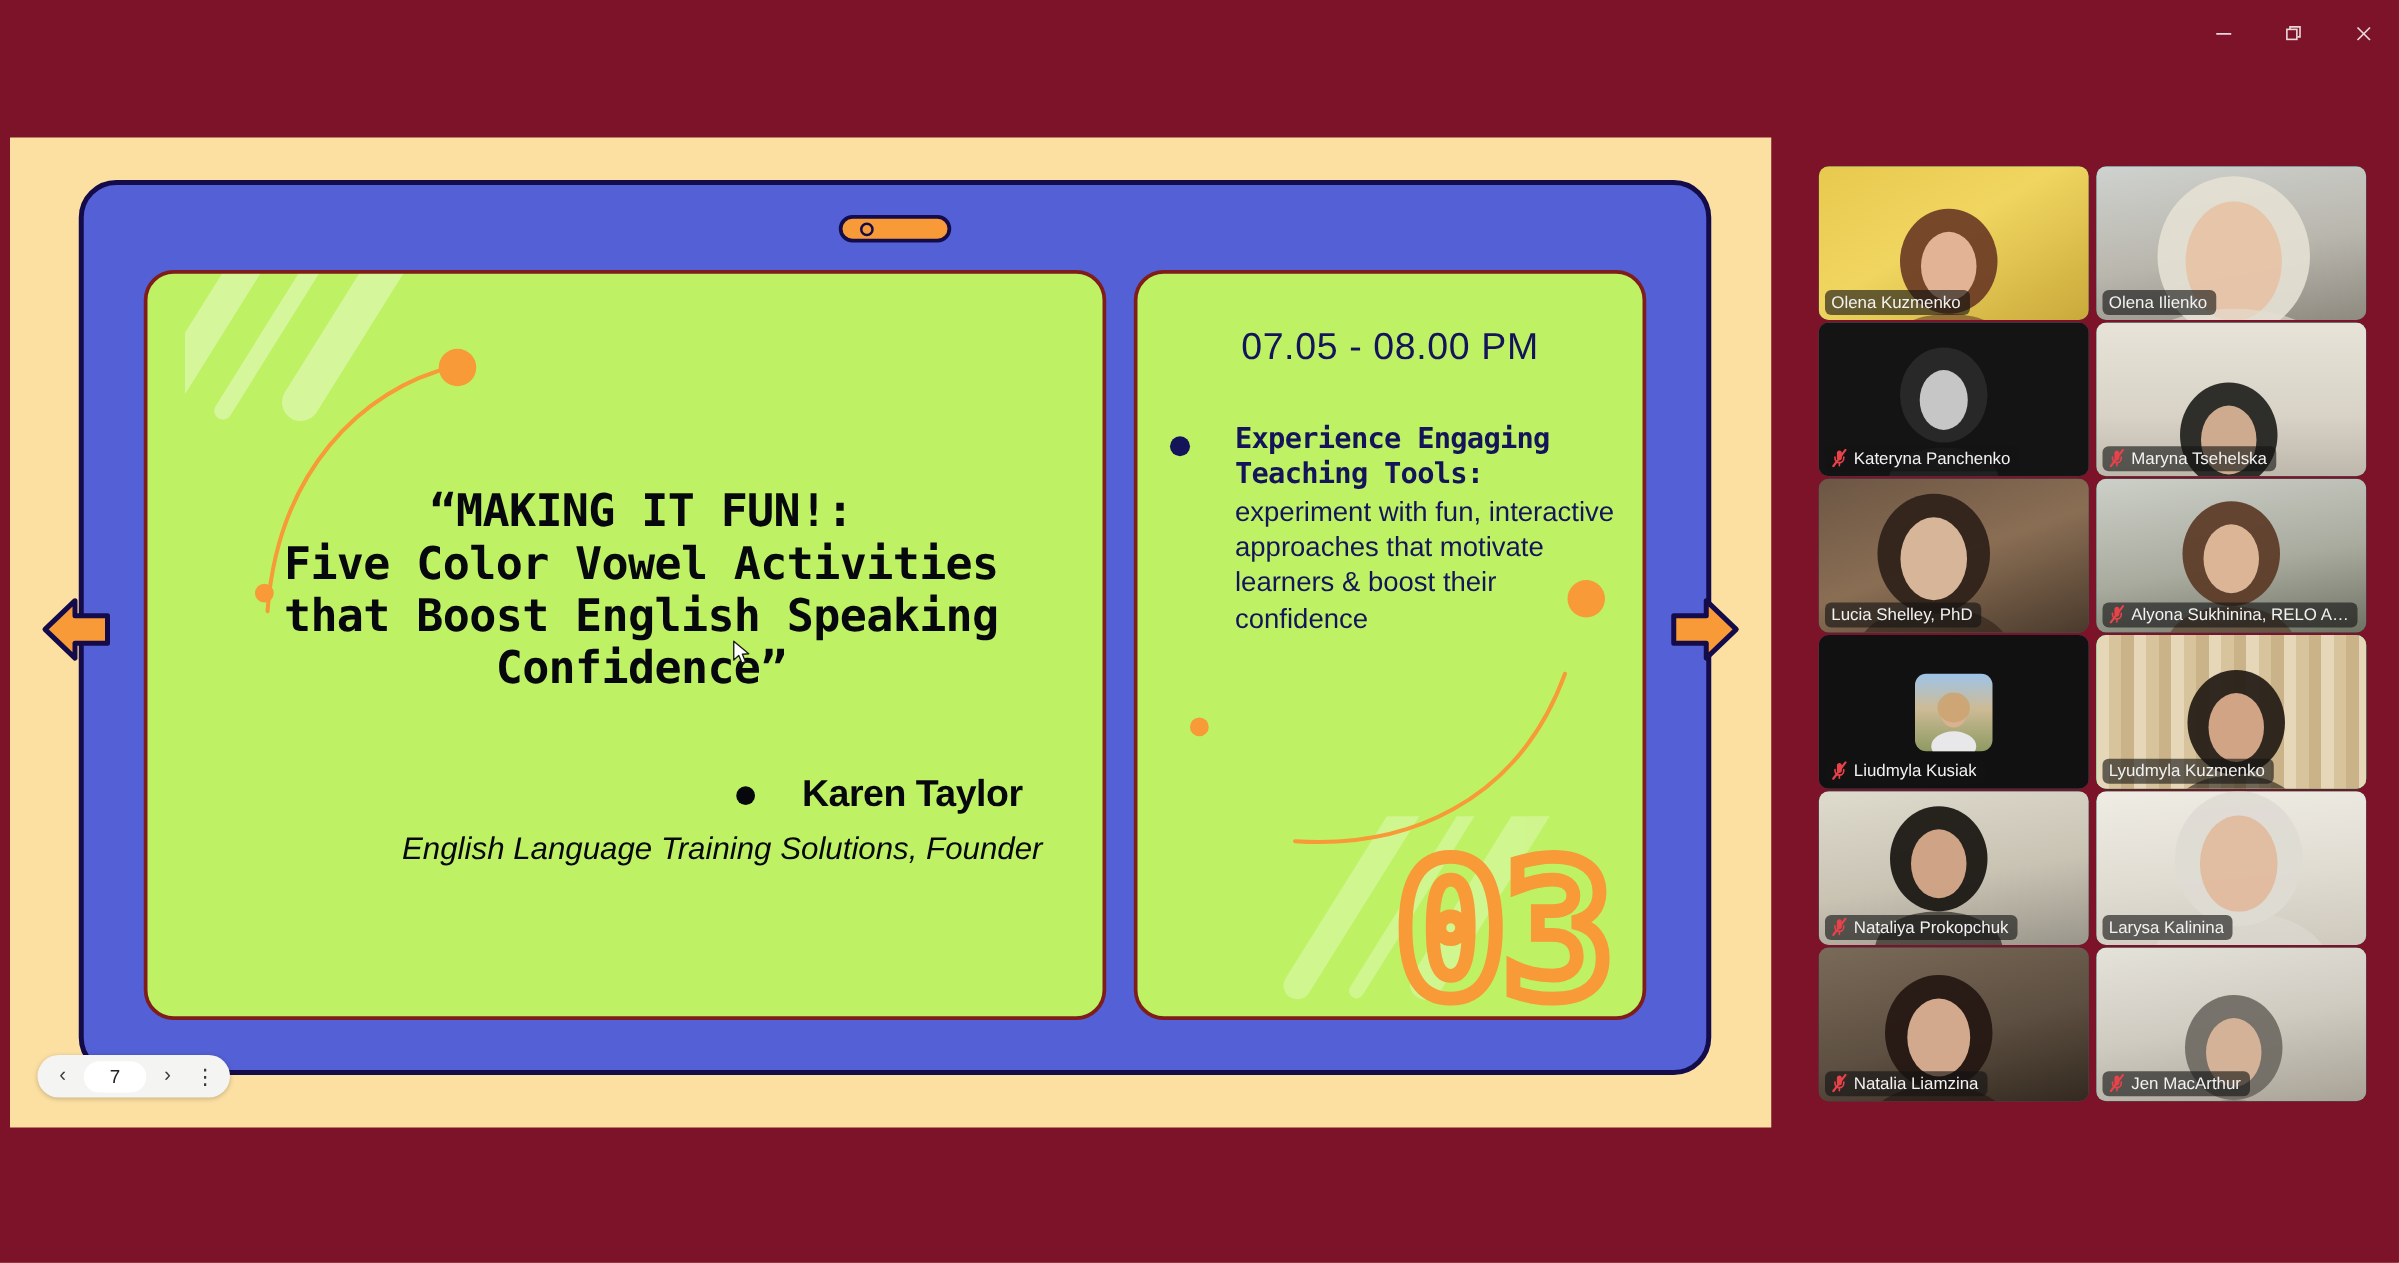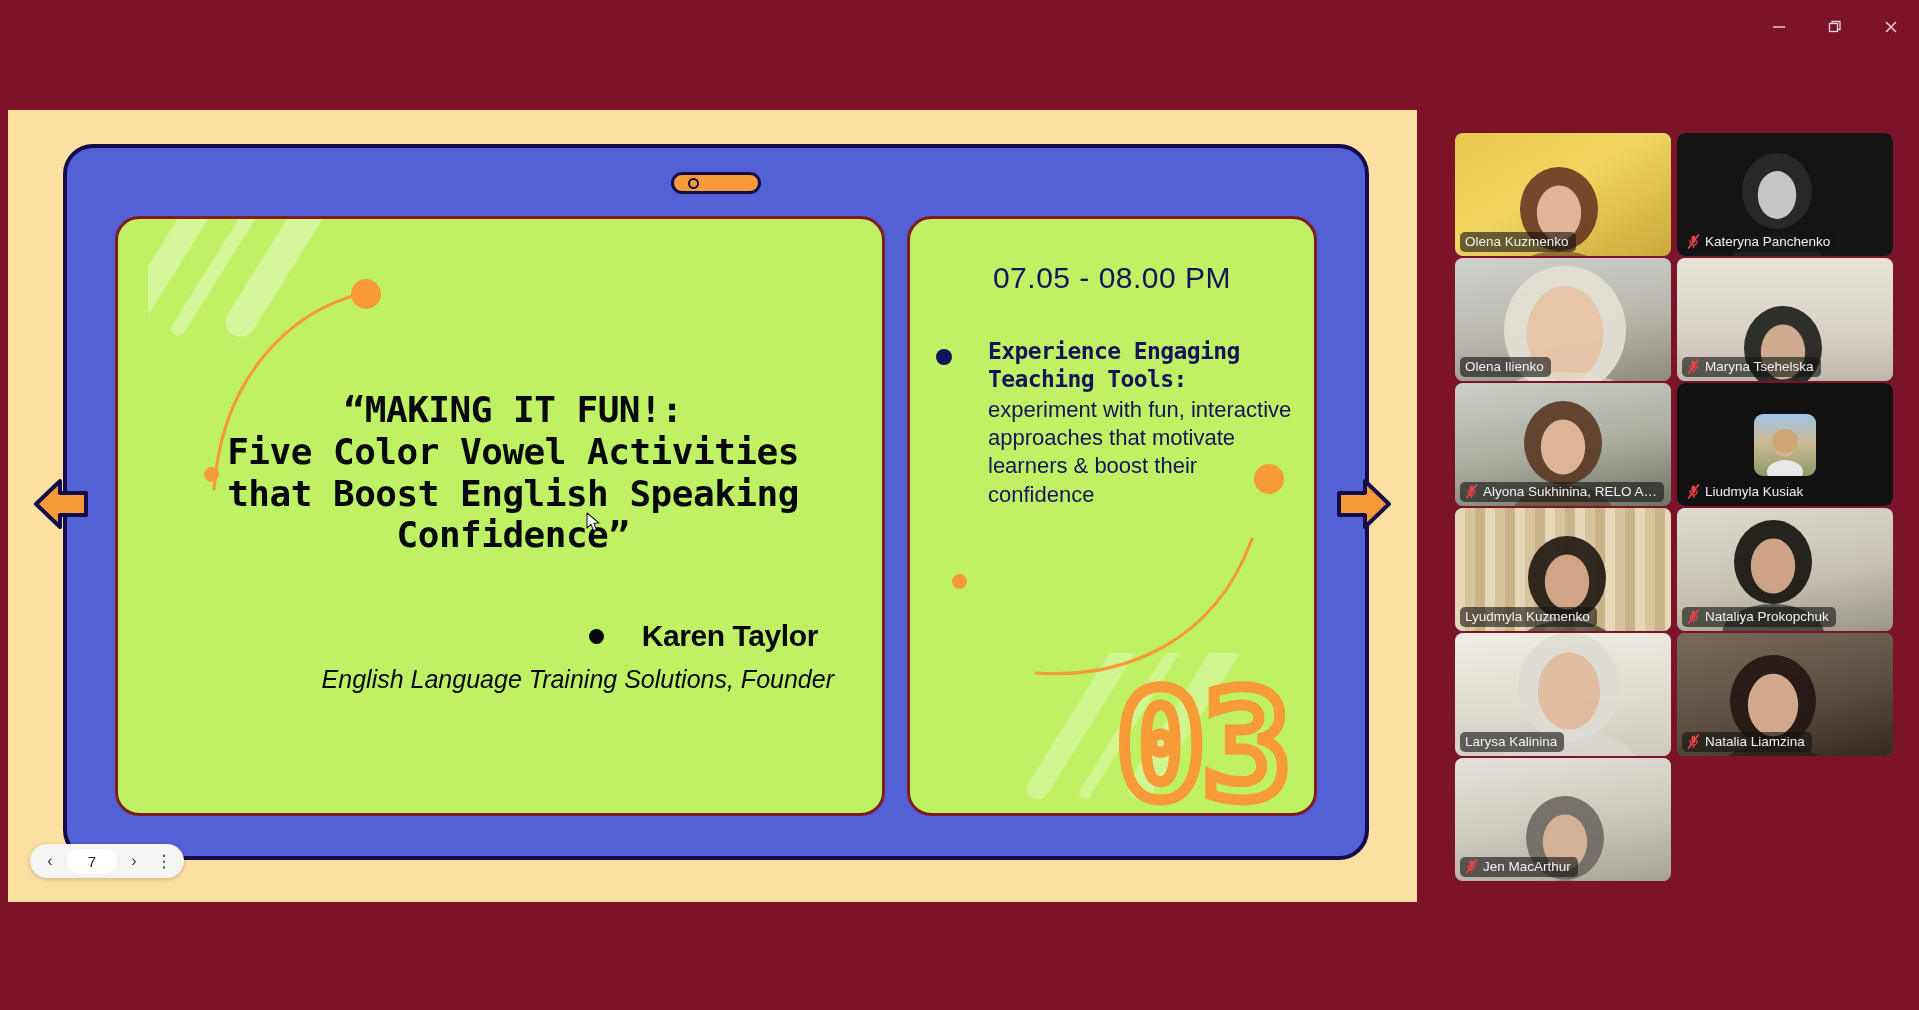--- a/index.html
+++ b/index.html
@@ -161,21 +161,21 @@
   .grid {
     position: absolute; left: 1455px; top: 133px;
     width: 440px; height: 750px;
     display: grid;
     grid-template-columns: 216px 216px;
     grid-template-rows: repeat(6, 123px);
     gap: 2px 6px;
   }
   .tile {
     position: relative; overflow: hidden; border-radius: 8px;
-    background: #8b5cf6;
+    background: #0f766e;
   }
   .tile.active { outline: 3px solid #34f07a; outline-offset: -3px; border-radius: 8px; }
   .tile-bg { position: absolute; inset: 0; }
   .tile-label {
     position: absolute; left: 5px; bottom: 4px; max-width: 206px;
     background: rgba(20,20,20,.62);
     border-radius: 5px;
     padding: 2px 7px 3px 5px;
     display: flex; align-items: center; gap: 5px;
     color: #f2f2f2; font-size: 13.5px;
@@ -315,68 +315,81 @@
             <ellipse cx="104" cy="76" rx="39" ry="42" fill="#6b3b24" opacity=".92"></ellipse>
             <ellipse cx="104" cy="80" rx="22.2" ry="27.6" fill="#e8bb9b" opacity=".95"></ellipse>
             <ellipse cx="104" cy="148" rx="51" ry="30" fill="#6b3b24" opacity=".6"></ellipse>
           </svg>
         </div>
         <div class="tile-label">
           <span class="nm">Olena Kuzmenko</span>
         </div>
       </div>
       <div class="tile">
+        <div class="tile-bg" style="background: linear-gradient(170deg, rgb(207, 210, 207) 0%, rgb(185, 182, 173) 55%, rgb(142, 138, 128) 100%);"></div>
+        <div>
+          <svg width="216" height="123" viewBox="0 0 216 123" style="position:absolute;inset:0">
+            <ellipse cx="110" cy="72" rx="61" ry="64" fill="#e4e0d2" opacity=".92"></ellipse>
+            <ellipse cx="110" cy="76" rx="38.48" ry="47.84" fill="#e6c3a6" opacity=".95"></ellipse>
+            <ellipse cx="110" cy="166" rx="88.39999999999999" ry="52" fill="#e4e0d2" opacity=".6"></ellipse>
+          </svg>
+        </div>
+        <div class="tile-label">
+          <span class="nm">Olena Ilienko</span>
+        </div>
+      </div>
+      <div class="tile">
         <div class="tile-bg" style="background: rgb(20, 20, 20);"></div>
         <div>
           <svg width="216" height="123" viewBox="0 0 216 123" style="position:absolute;inset:0">
             <ellipse cx="100" cy="58" rx="35" ry="38" fill="#2a2a2a" opacity=".92"></ellipse>
             <ellipse cx="100" cy="62" rx="19.24" ry="23.92" fill="#cfcfcf" opacity=".95"></ellipse>
             <ellipse cx="100" cy="126" rx="44.199999999999996" ry="26" fill="#2a2a2a" opacity=".6"></ellipse>
           </svg>
         </div>
         <div class="tile-label">
           <svg class="mic-muted" width="13" height="15" viewBox="0 0 13 15">
             <path d="M6.5 1.4c-1.1 0-2 .9-2 2v3.9c0 1.1.9 2 2 2s2-.9 2-2V3.4c0-1.1-.9-2-2-2z" fill="#e8424a"></path>
             <path d="M3 6.6v1a3.5 3.5 0 0 0 7 0v-1" fill="none" stroke="#e8424a" stroke-width="1.3" stroke-linecap="round"></path>
             <line x1="6.5" y1="11.1" x2="6.5" y2="13.6" stroke="#e8424a" stroke-width="1.3" stroke-linecap="round"></line>
             <line x1="1.6" y1="14" x2="11.4" y2="0.9" stroke="#e8424a" stroke-width="1.7" stroke-linecap="round"></line>
           </svg>
           <span class="nm">Kateryna Panchenko</span>
         </div>
       </div>
       <div class="tile">
-        <div class="tile-bg" style="background: linear-gradient(170deg, rgb(207, 210, 207) 0%, rgb(185, 182, 173) 55%, rgb(142, 138, 128) 100%);"></div>
-        <div>
-          <svg width="216" height="123" viewBox="0 0 216 123" style="position:absolute;inset:0">
-            <ellipse cx="110" cy="72" rx="61" ry="64" fill="#e4e0d2" opacity=".92"></ellipse>
-            <ellipse cx="110" cy="76" rx="38.48" ry="47.84" fill="#e6c3a6" opacity=".95"></ellipse>
-            <ellipse cx="110" cy="166" rx="88.39999999999999" ry="52" fill="#e4e0d2" opacity=".6"></ellipse>
-          </svg>
-        </div>
-        <div class="tile-label">
-          <span class="nm">Olena Ilienko</span>
-        </div>
-      </div>
-      <div class="tile">
         <div class="tile-bg" style="background: linear-gradient(rgb(231, 227, 216) 0%, rgb(216, 211, 198) 60%, rgb(189, 184, 171) 100%);"></div>
         <div>
           <svg width="216" height="123" viewBox="0 0 216 123" style="position:absolute;inset:0">
             <ellipse cx="106" cy="90" rx="39" ry="42" fill="#20201c" opacity=".92"></ellipse>
             <ellipse cx="106" cy="94" rx="22.2" ry="27.6" fill="#d7b193" opacity=".95"></ellipse>
             <ellipse cx="106" cy="162" rx="51" ry="30" fill="#20201c" opacity=".6"></ellipse>
           </svg>
         </div>
         <div class="tile-label">
           <svg class="mic-muted" width="13" height="15" viewBox="0 0 13 15">
             <path d="M6.5 1.4c-1.1 0-2 .9-2 2v3.9c0 1.1.9 2 2 2s2-.9 2-2V3.4c0-1.1-.9-2-2-2z" fill="#e8424a"></path>
             <path d="M3 6.6v1a3.5 3.5 0 0 0 7 0v-1" fill="none" stroke="#e8424a" stroke-width="1.3" stroke-linecap="round"></path>
             <line x1="6.5" y1="11.1" x2="6.5" y2="13.6" stroke="#e8424a" stroke-width="1.3" stroke-linecap="round"></line>
             <line x1="1.6" y1="14" x2="11.4" y2="0.9" stroke="#e8424a" stroke-width="1.7" stroke-linecap="round"></line>
           </svg>
           <span class="nm">Maryna Tsehelska</span>
+        </div>
+      </div>
+      <div class="tile">
+        <div class="tile-bg" style="background: linear-gradient(160deg, rgb(108, 86, 68) 0%, rgb(138, 110, 84) 50%, rgb(74, 58, 44) 100%);"></div>
+        <div>
+          <svg width="216" height="123" viewBox="0 0 216 123" style="position:absolute;inset:0">
+            <ellipse cx="92" cy="60" rx="45" ry="48" fill="#2e2119" opacity=".92"></ellipse>
+            <ellipse cx="92" cy="64" rx="26.64" ry="33.120000000000005" fill="#dfbda0" opacity=".95"></ellipse>
+            <ellipse cx="92" cy="138" rx="61.199999999999996" ry="36" fill="#2e2119" opacity=".6"></ellipse>
+          </svg>
+        </div>
+        <div class="tile-label">
+          <span class="nm">Lucia Shelley, PhD</span>
         </div>
       </div>
       <div class="tile">
         <div class="tile-bg" style="background: linear-gradient(170deg, rgb(205, 208, 200) 0%, rgb(169, 171, 159) 55%, rgb(110, 114, 99) 100%);"></div>
         <div>
           <svg width="216" height="123" viewBox="0 0 216 123" style="position:absolute;inset:0">
             <ellipse cx="108" cy="60" rx="39" ry="42" fill="#5b3a26" opacity=".92"></ellipse>
             <ellipse cx="108" cy="64" rx="22.2" ry="27.6" fill="#e3bc9c" opacity=".95"></ellipse>
             <ellipse cx="108" cy="132" rx="51" ry="30" fill="#5b3a26" opacity=".6"></ellipse>
           </svg>

